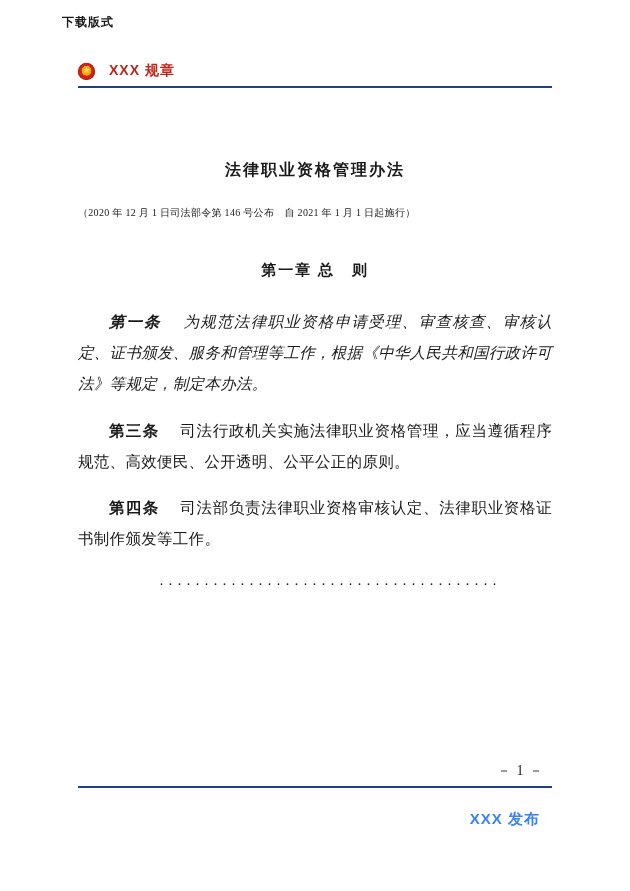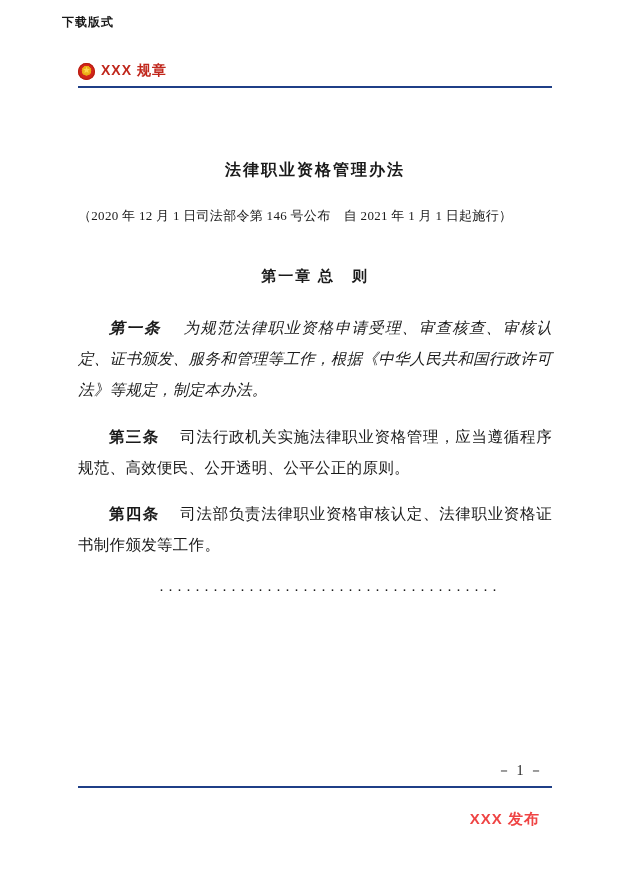--- a/index.html
+++ b/index.html
@@ -33,21 +33,21 @@
   }
   .content {
     position: absolute;
     left: 78px;
     top: 62px;
     width: 474px;
   }
   .masthead {
     display: flex;
     align-items: center;
-    gap: 6px;
+    gap: 14px;
     padding-bottom: 6px;
   }
   .emblem {
     width: 17px;
     height: 17px;
     border-radius: 50%;
     background: radial-gradient(circle at 50% 45%, #f3c02a 0%, #e8a712 38%, #d4261b 40%, #c41f13 100%);
     position: relative;
     flex: 0 0 auto;
     box-shadow: inset 0 0 0 1px #b81d10;
@@ -78,21 +78,21 @@
   .doc-title {
     text-align: center;
     font-size: 16px;
     font-weight: bold;
     letter-spacing: 2px;
     margin-top: 72px;
     font-family: "Liberation Serif", "DejaVu Serif", serif;
   }
   .promulgation {
     margin-top: 22px;
-    font-size: 13px;
+    font-size: 10px;
     line-height: 2.0;
     text-align: justify;
     text-indent: 0;
     letter-spacing: 0.3px;
   }
   .chapter {
     text-align: center;
     font-size: 15px;
     font-weight: bold;
     letter-spacing: 2px;
@@ -140,21 +140,21 @@
     border-top: 2px solid #1f3f87;
     height: 0;
     margin: 0;
   }
   .publisher {
     margin-top: 22px;
     text-align: right;
     font-family: "Liberation Sans", "DejaVu Sans", sans-serif;
     font-size: 15px;
     font-weight: bold;
-    color: #ef4444;
+    color: #3b82f6;
     letter-spacing: 1px;
     padding-right: 12px;
   }
 </style>
 </head>
 <body>
 
 <div class="page">
 
   <div class="watermark">下载版式</div>

